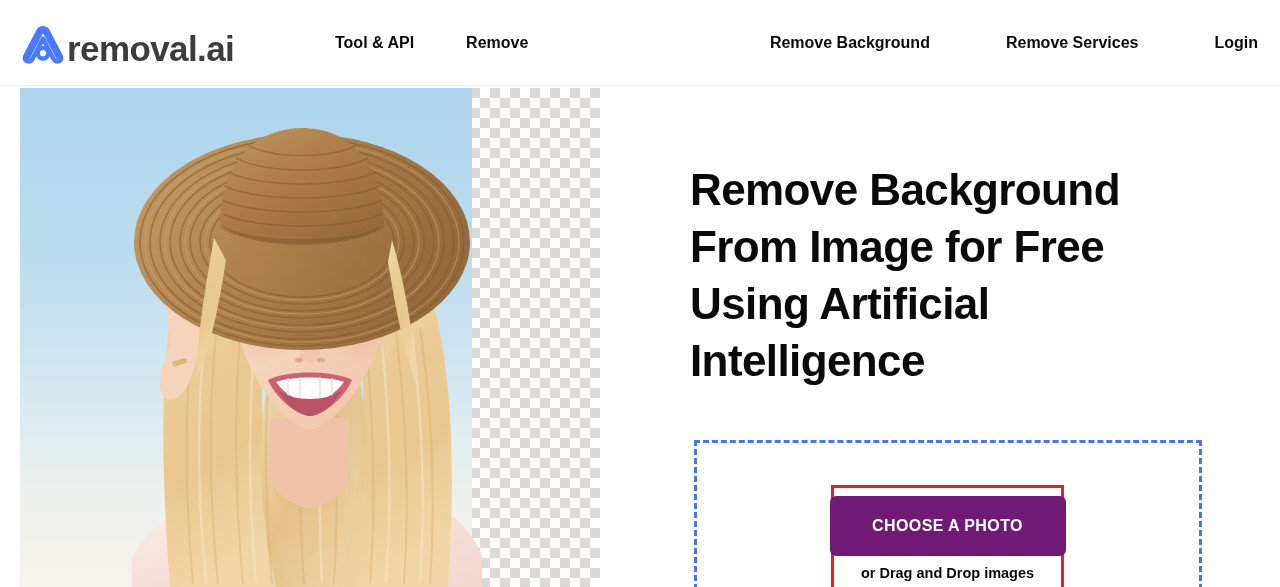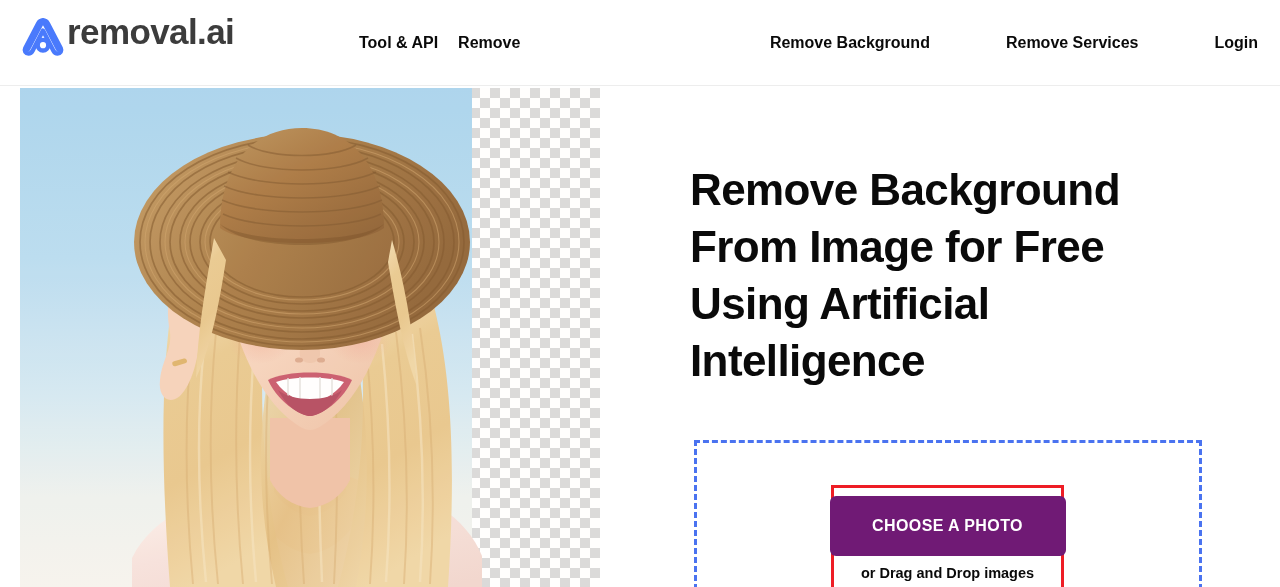--- a/index.html
+++ b/index.html
@@ -22,21 +22,21 @@
     display: flex;
     align-items: center;
     border-bottom: 1px solid #ededed;
   }
 
   .brand {
     position: absolute;
     left: 20px;
     top: 14px;
     display: flex;
-    align-items: flex-start;
+    align-items: flex-end;
     height: 52px;
     text-decoration: none;
   }
   .brand-mark {
     width: 46px;
     height: 44px;
     display: block;
     flex: 0 0 auto;
   }
   .brand-text {
@@ -49,22 +49,21 @@
     white-space: nowrap;
   }
 
   .nav-left {
     position: absolute;
     left: 335px;
     top: 0;
     height: 86px;
     display: flex;
     align-items: center;
-    gap: 20px;
-    margin-left: 24px;
+    gap: 52px;
   }
   .nav-right {
     position: absolute;
     right: 22px;
     top: 0;
     height: 86px;
     display: flex;
     align-items: center;
     gap: 76px;
   }

